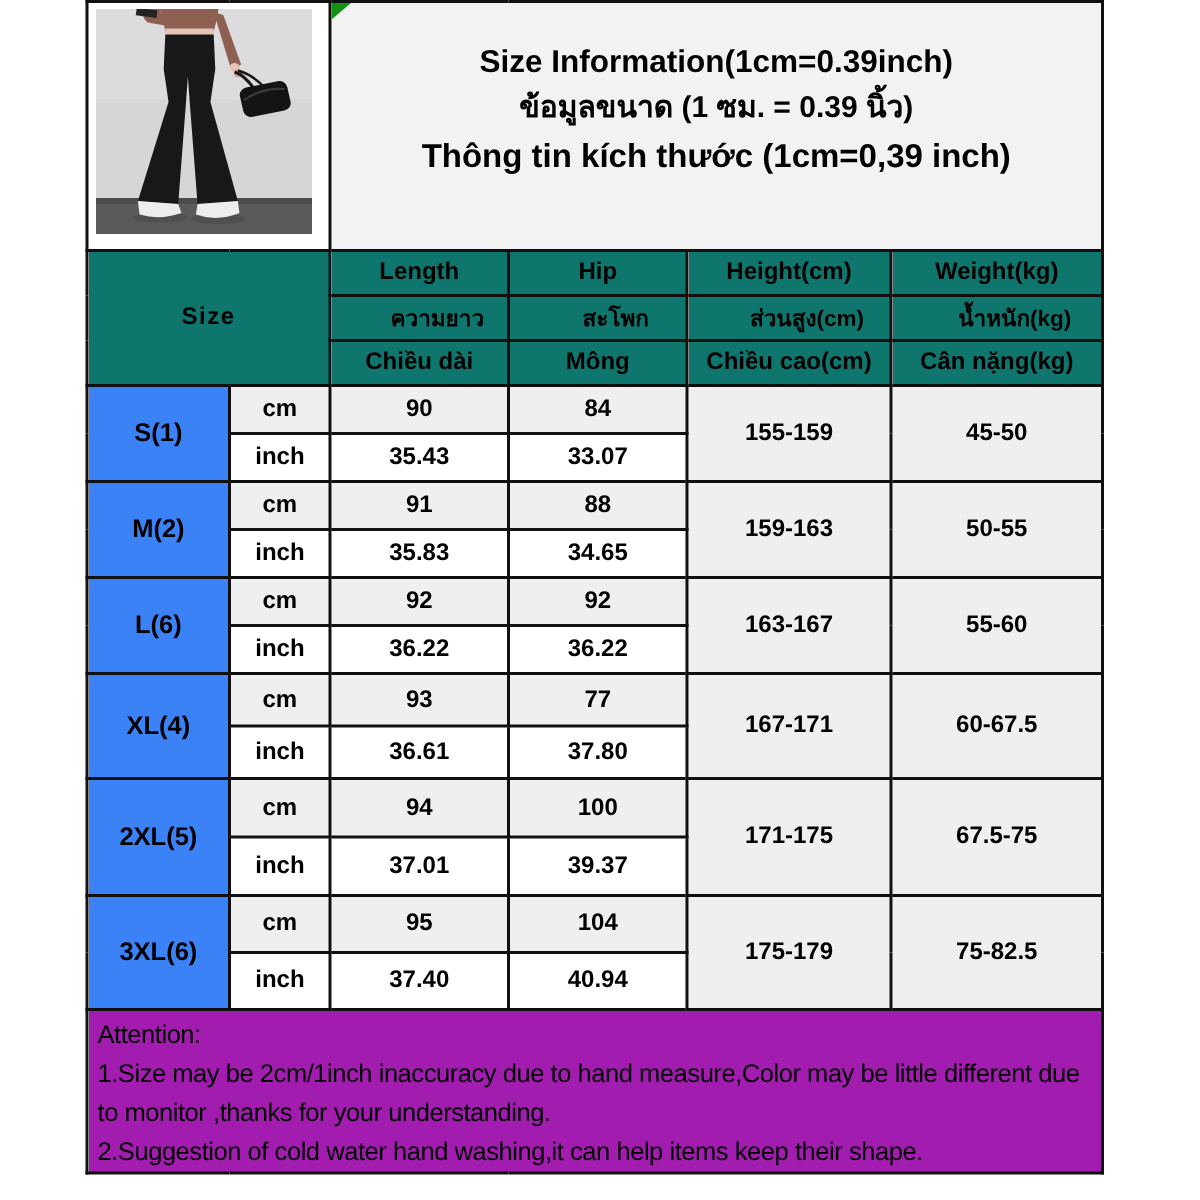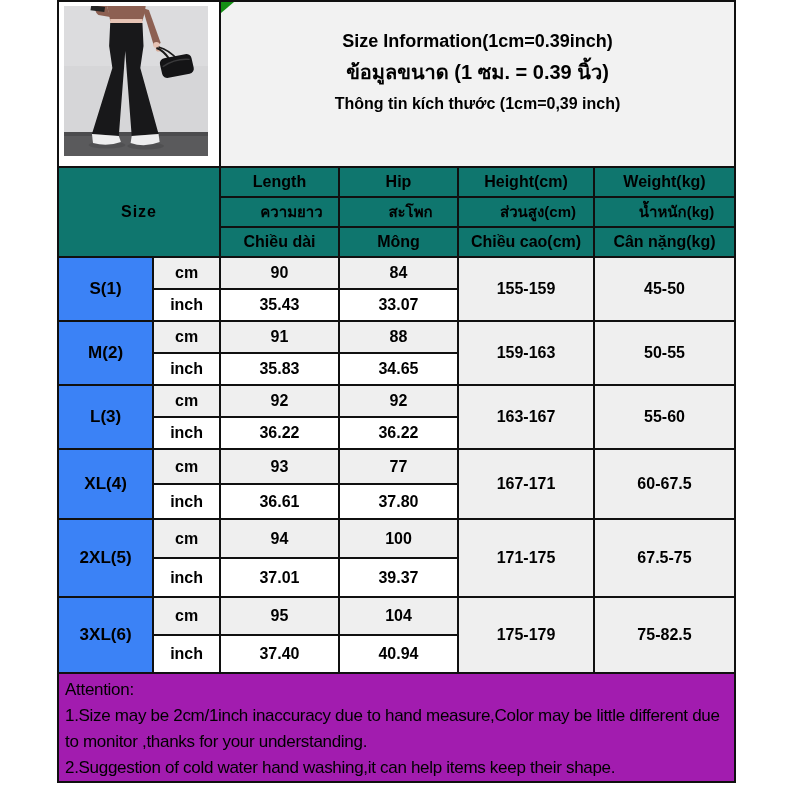--- a/index.html
+++ b/index.html
@@ -10,23 +10,23 @@
   }
   .sheet{position:absolute;left:57px;top:0;}
   table{border-collapse:collapse;table-layout:fixed;}
   td{border:2px solid #101010;text-align:center;vertical-align:middle;
      font-weight:bold;padding:0;overflow:hidden;}
   
   .photo-td{background:#ffffff;height:156px;padding:4px 11px 4px 5px;vertical-align:top;}
   .photo-frame{width:144px;height:150px;}
   .photo-frame svg{display:block;}
   .title-td{background:#f2f2f2;position:relative;vertical-align:top;padding-top:24px;}
-  .title-en{font-size:18px;line-height:31px;}
+  .title-en{font-size:21px;line-height:31px;}
   .title-th{font-size:20px;line-height:31px;}
-  .title-vi{font-size:16px;line-height:31px;}
+  .title-vi{font-size:22px;line-height:31px;}
   .corner{position:absolute;top:0;left:0;width:0;height:0;
           border-top:11px solid #149014;border-right:13px solid transparent;}
   
   .size-cell{background:#e4e4e4;font-size:33px;letter-spacing:1px;}
   .hdr td{background:#0f766e;font-size:16px;height:28px;}
   .hdr.h-th td{font-size:15px;padding-left:24px;}
   
   .lab{background:#3b82f6;font-size:17px;}
   .cmbg{background:#efefef;}
   .whbg{background:#ffffff;}
@@ -142,21 +142,21 @@
     <td class="merged" rowspan="2">159-163</td>
     <td class="merged" rowspan="2">50-55</td>
   </tr>
   <tr class="r-a">
     <td class="unit whbg">inch</td>
     <td class="val whbg">35.83</td>
     <td class="val whbg">34.65</td>
   </tr>
 
   <tr class="r-a">
-    <td class="lab" rowspan="2">L(3)</td>
+    <td class="lab" rowspan="2">L(6)</td>
     <td class="unit cmbg">cm</td>
     <td class="val cmbg">92</td>
     <td class="val cmbg">92</td>
     <td class="merged" rowspan="2">163-167</td>
     <td class="merged" rowspan="2">55-60</td>
   </tr>
   <tr class="r-a">
     <td class="unit whbg">inch</td>
     <td class="val whbg">36.22</td>
     <td class="val whbg">36.22</td>

